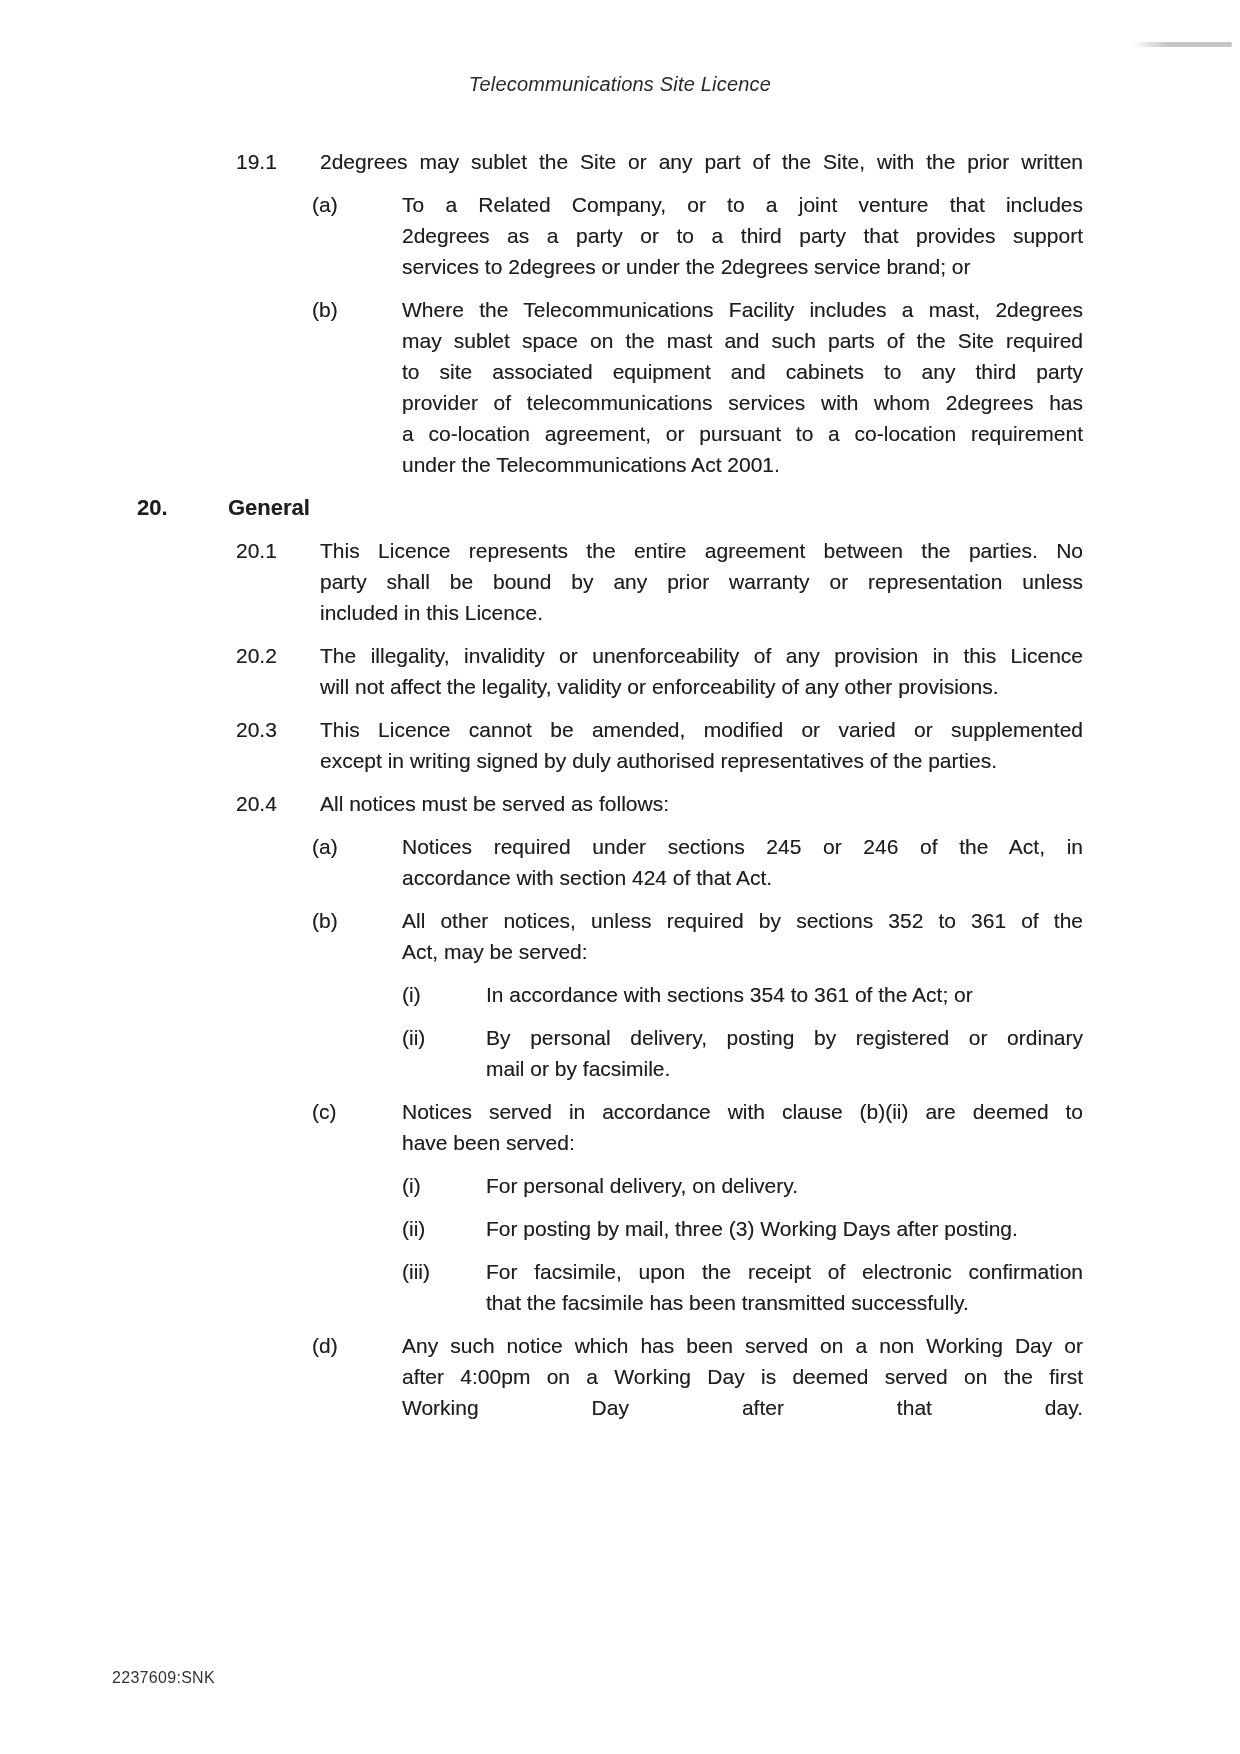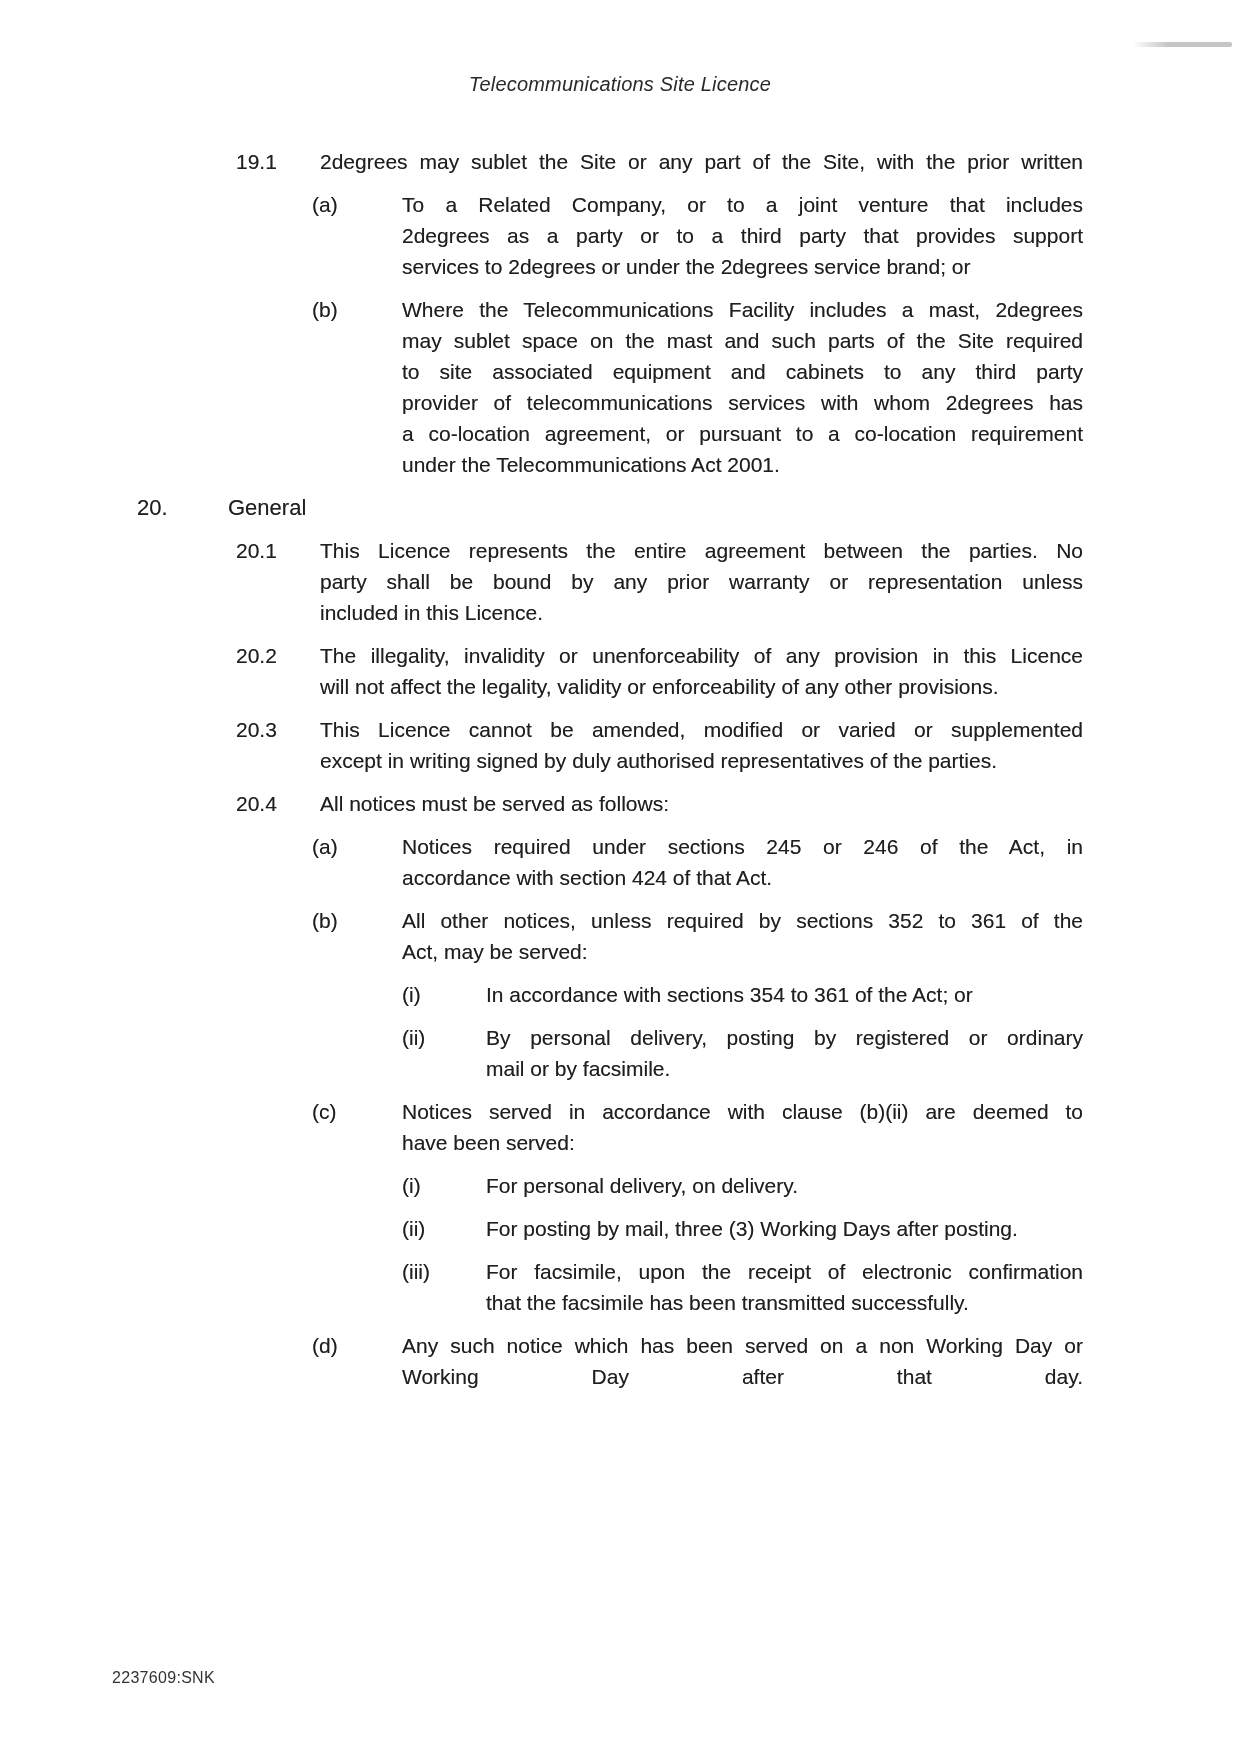--- a/index.html
+++ b/index.html
@@ -35,21 +35,21 @@
     display: flex;
     align-items: flex-start;
     margin-bottom: 12px;
     font-size: 21px;
     line-height: 31px;
     text-shadow: 0 0 0.4px rgba(0,0,0,0.45);
   }
   .para .num { flex: 0 0 auto; }
   .para .txt { flex: 0 0 auto; }
 
-  .para.h   { margin-left: 137px; font-weight: normal; font-size: 22px; }
+  .para.h   { margin-left: 137px; font-weight: bold; font-size: 22px; }
   .para.h .num  { width: 91px; }
   .para.h .txt  { width: 763px; }
 
   .para.l1  { margin-left: 236px; }
   .para.l1 .num { width: 84px; }
   .para.l1 .txt { width: 763px; }
 
   .para.l2  { margin-left: 312px; }
   .para.l2 .num { width: 90px; }
   .para.l2 .txt { width: 681px; }
@@ -202,18 +202,19 @@
         <span class="num">(iii)</span>
         <div class="txt">
           <div class="line just">For facsimile, upon the receipt of electronic confirmation</div>
           <div class="line">that the facsimile has been transmitted successfully.</div>
         </div>
       </div>
       <div class="para l2">
         <span class="num">(d)</span>
         <div class="txt">
           <div class="line just">Any such notice which has been served on a non Working Day or</div>
+          <div class="line just">after 4:00pm on a Working Day is deemed served on the first</div>
           <div class="line just">Working Day after that day.</div>
         </div>
       </div>
     </div>
   <div class="doc-footer">2237609:SNK</div>
 </div>
 
 </body></html>

